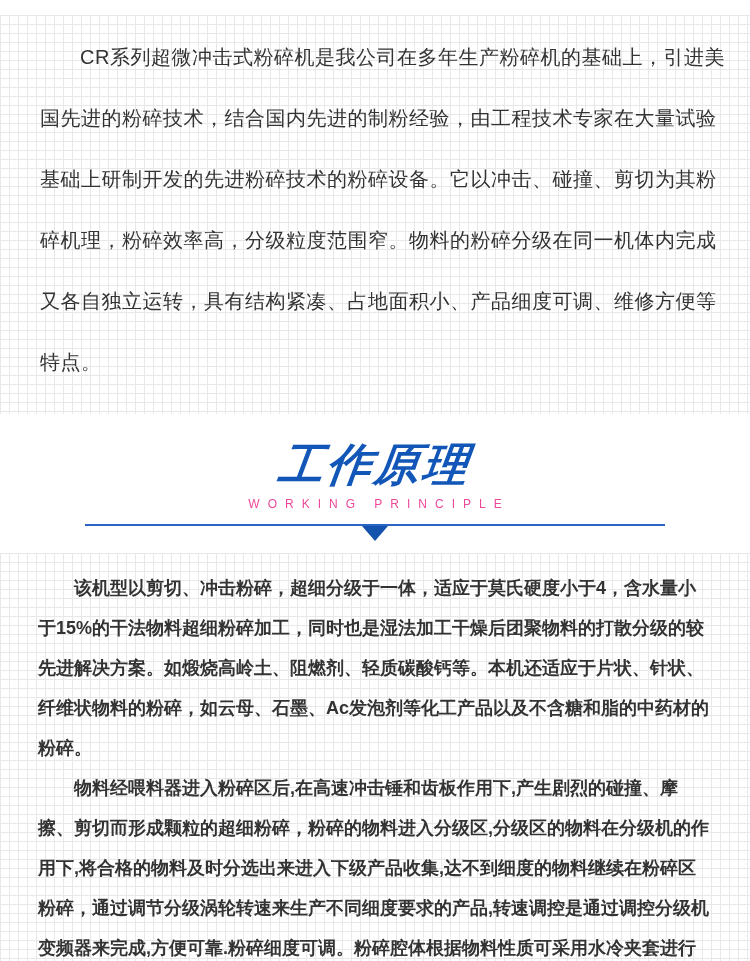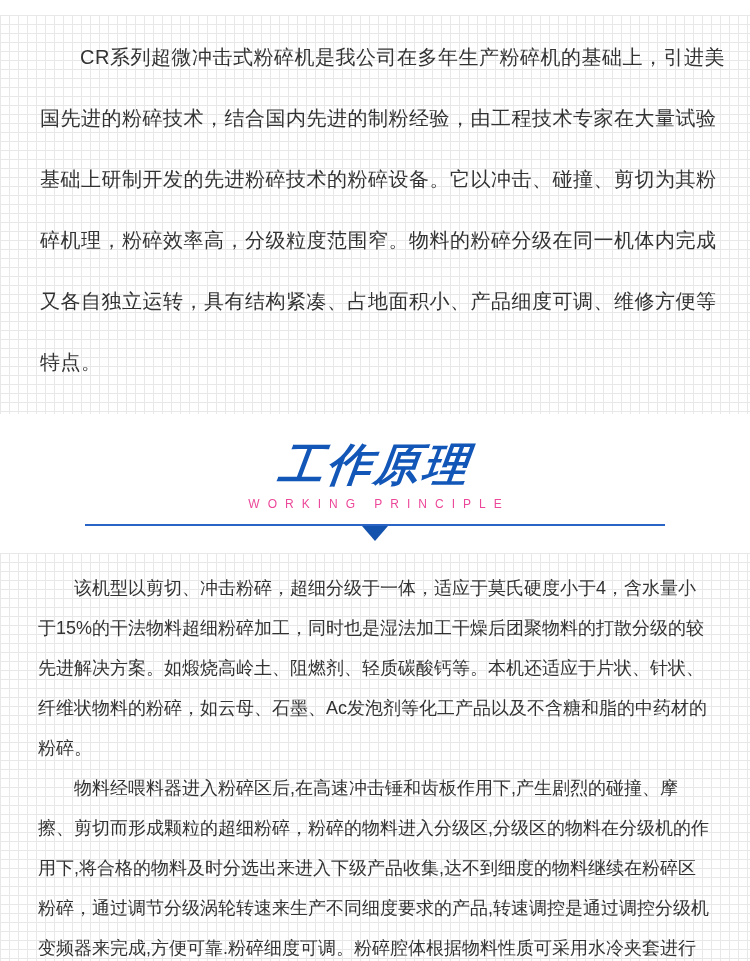--- a/index.html
+++ b/index.html
@@ -76,21 +76,21 @@
     border-right:13px solid transparent;
     border-top:15px solid #1353ae;
   }
 
   .principle{
     min-height:469px;
     padding:15px 38px 14px 38px;
     font-size:18px;
     line-height:40px;
   }
-  .principle p{margin:0;text-indent:2em;}
+  .principle p{margin:0;text-indent:2em;font-weight:bold;}
 </style>
 </head>
 <body>
 
 <div class="page">
 
   <section class="grid-section intro">
     <p>CR系列超微冲击式粉碎机是我公司在多年生产粉碎机的基础上，引进美国先进的粉碎技术，结合国内先进的制粉经验，由工程技术专家在大量试验基础上研制开发的先进粉碎技术的粉碎设备。它以冲击、碰撞、剪切为其粉碎机理，粉碎效率高，分级粒度范围窄。物料的粉碎分级在同一机体内完成又各自独立运转，具有结构紧凑、占地面积小、产品细度可调、维修方便等特点。</p>
   </section>
 

